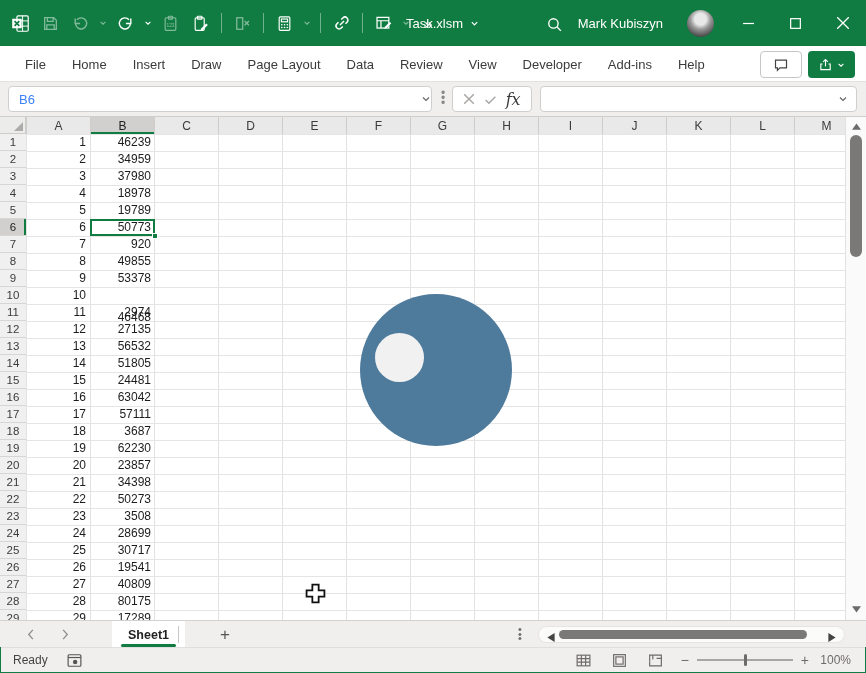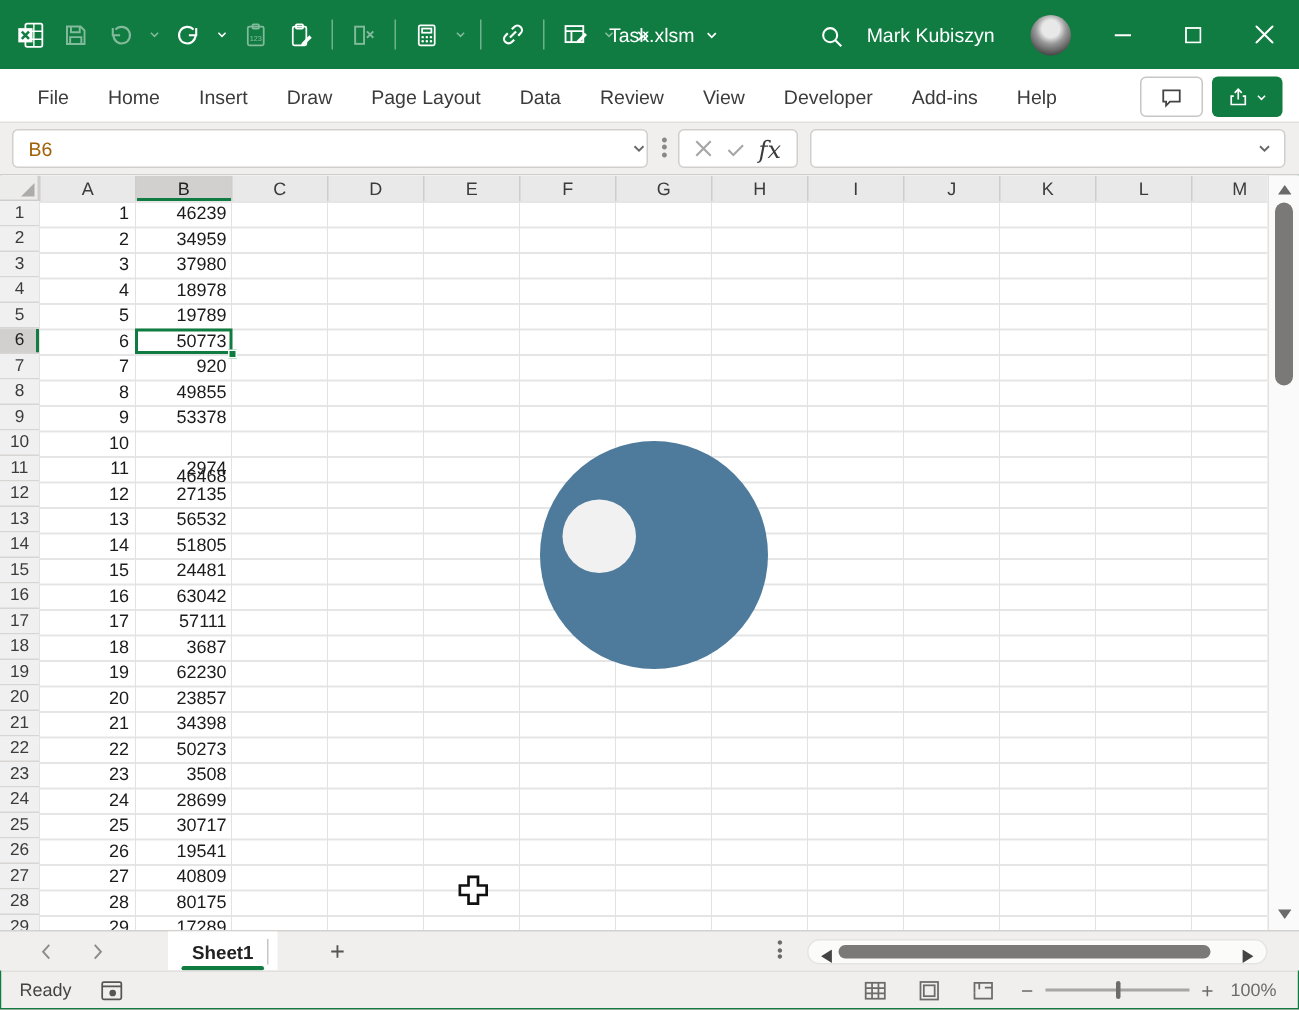--- a/index.html
+++ b/index.html
@@ -34,21 +34,21 @@
   .rtabs{position:absolute;left:12px;top:0;height:36px;display:flex;align-items:center;}
   .rtab{padding:0 13px;font-size:13px;color:#3b3b3b;height:36px;display:flex;align-items:center;}
   .comment-btn{position:absolute;right:64px;top:5px;width:42px;height:27px;border:1px solid #c8c6c4;border-radius:4px;
     display:flex;align-items:center;justify-content:center;color:#444;background:#fff;}
   .share-btn{position:absolute;right:11px;top:5px;width:47px;height:27px;border-radius:4px;background:var(--accent);
     display:flex;align-items:center;justify-content:center;gap:4px;color:#fff;}
 
   
   .formulabar{position:absolute;left:0;top:82px;width:866px;height:35px;background:#f1efed;border-bottom:1px solid #d0cecc;}
   .namebox{position:absolute;left:8px;top:4px;width:424px;height:26px;background:#fff;border:1px solid #d1cfcd;border-radius:4px;
-    display:flex;align-items:center;font-size:13px;color:#a16207;padding:0 0 0 10px;gap:32px;}
+    display:flex;align-items:center;font-size:13px;color:#3b82f6;padding:0 0 0 10px;gap:32px;}
   .namebox .grow{flex:1;}
   .fdots{position:absolute;left:439px;top:9px;color:#8a8886;font-size:12px;letter-spacing:0;line-height:5px;text-align:center;width:8px;}
   .fxgroup{position:absolute;left:452px;top:4px;width:80px;height:26px;background:#fff;border:1px solid #d1cfcd;border-radius:4px;
     display:flex;align-items:center;justify-content:space-around;padding:0 6px;}
   .fxgroup .gray{color:#a8a6a4;}
   .fx-label{font-family:"DejaVu Serif",serif;font-style:italic;font-size:16px;color:#3b3b3b;}
   .finput{position:absolute;left:540px;top:4px;width:317px;height:26px;background:#fff;border:1px solid #d1cfcd;border-radius:4px;
     display:flex;align-items:center;padding:0 8px;color:#222;}
   .finput .grow{flex:1;}
 

